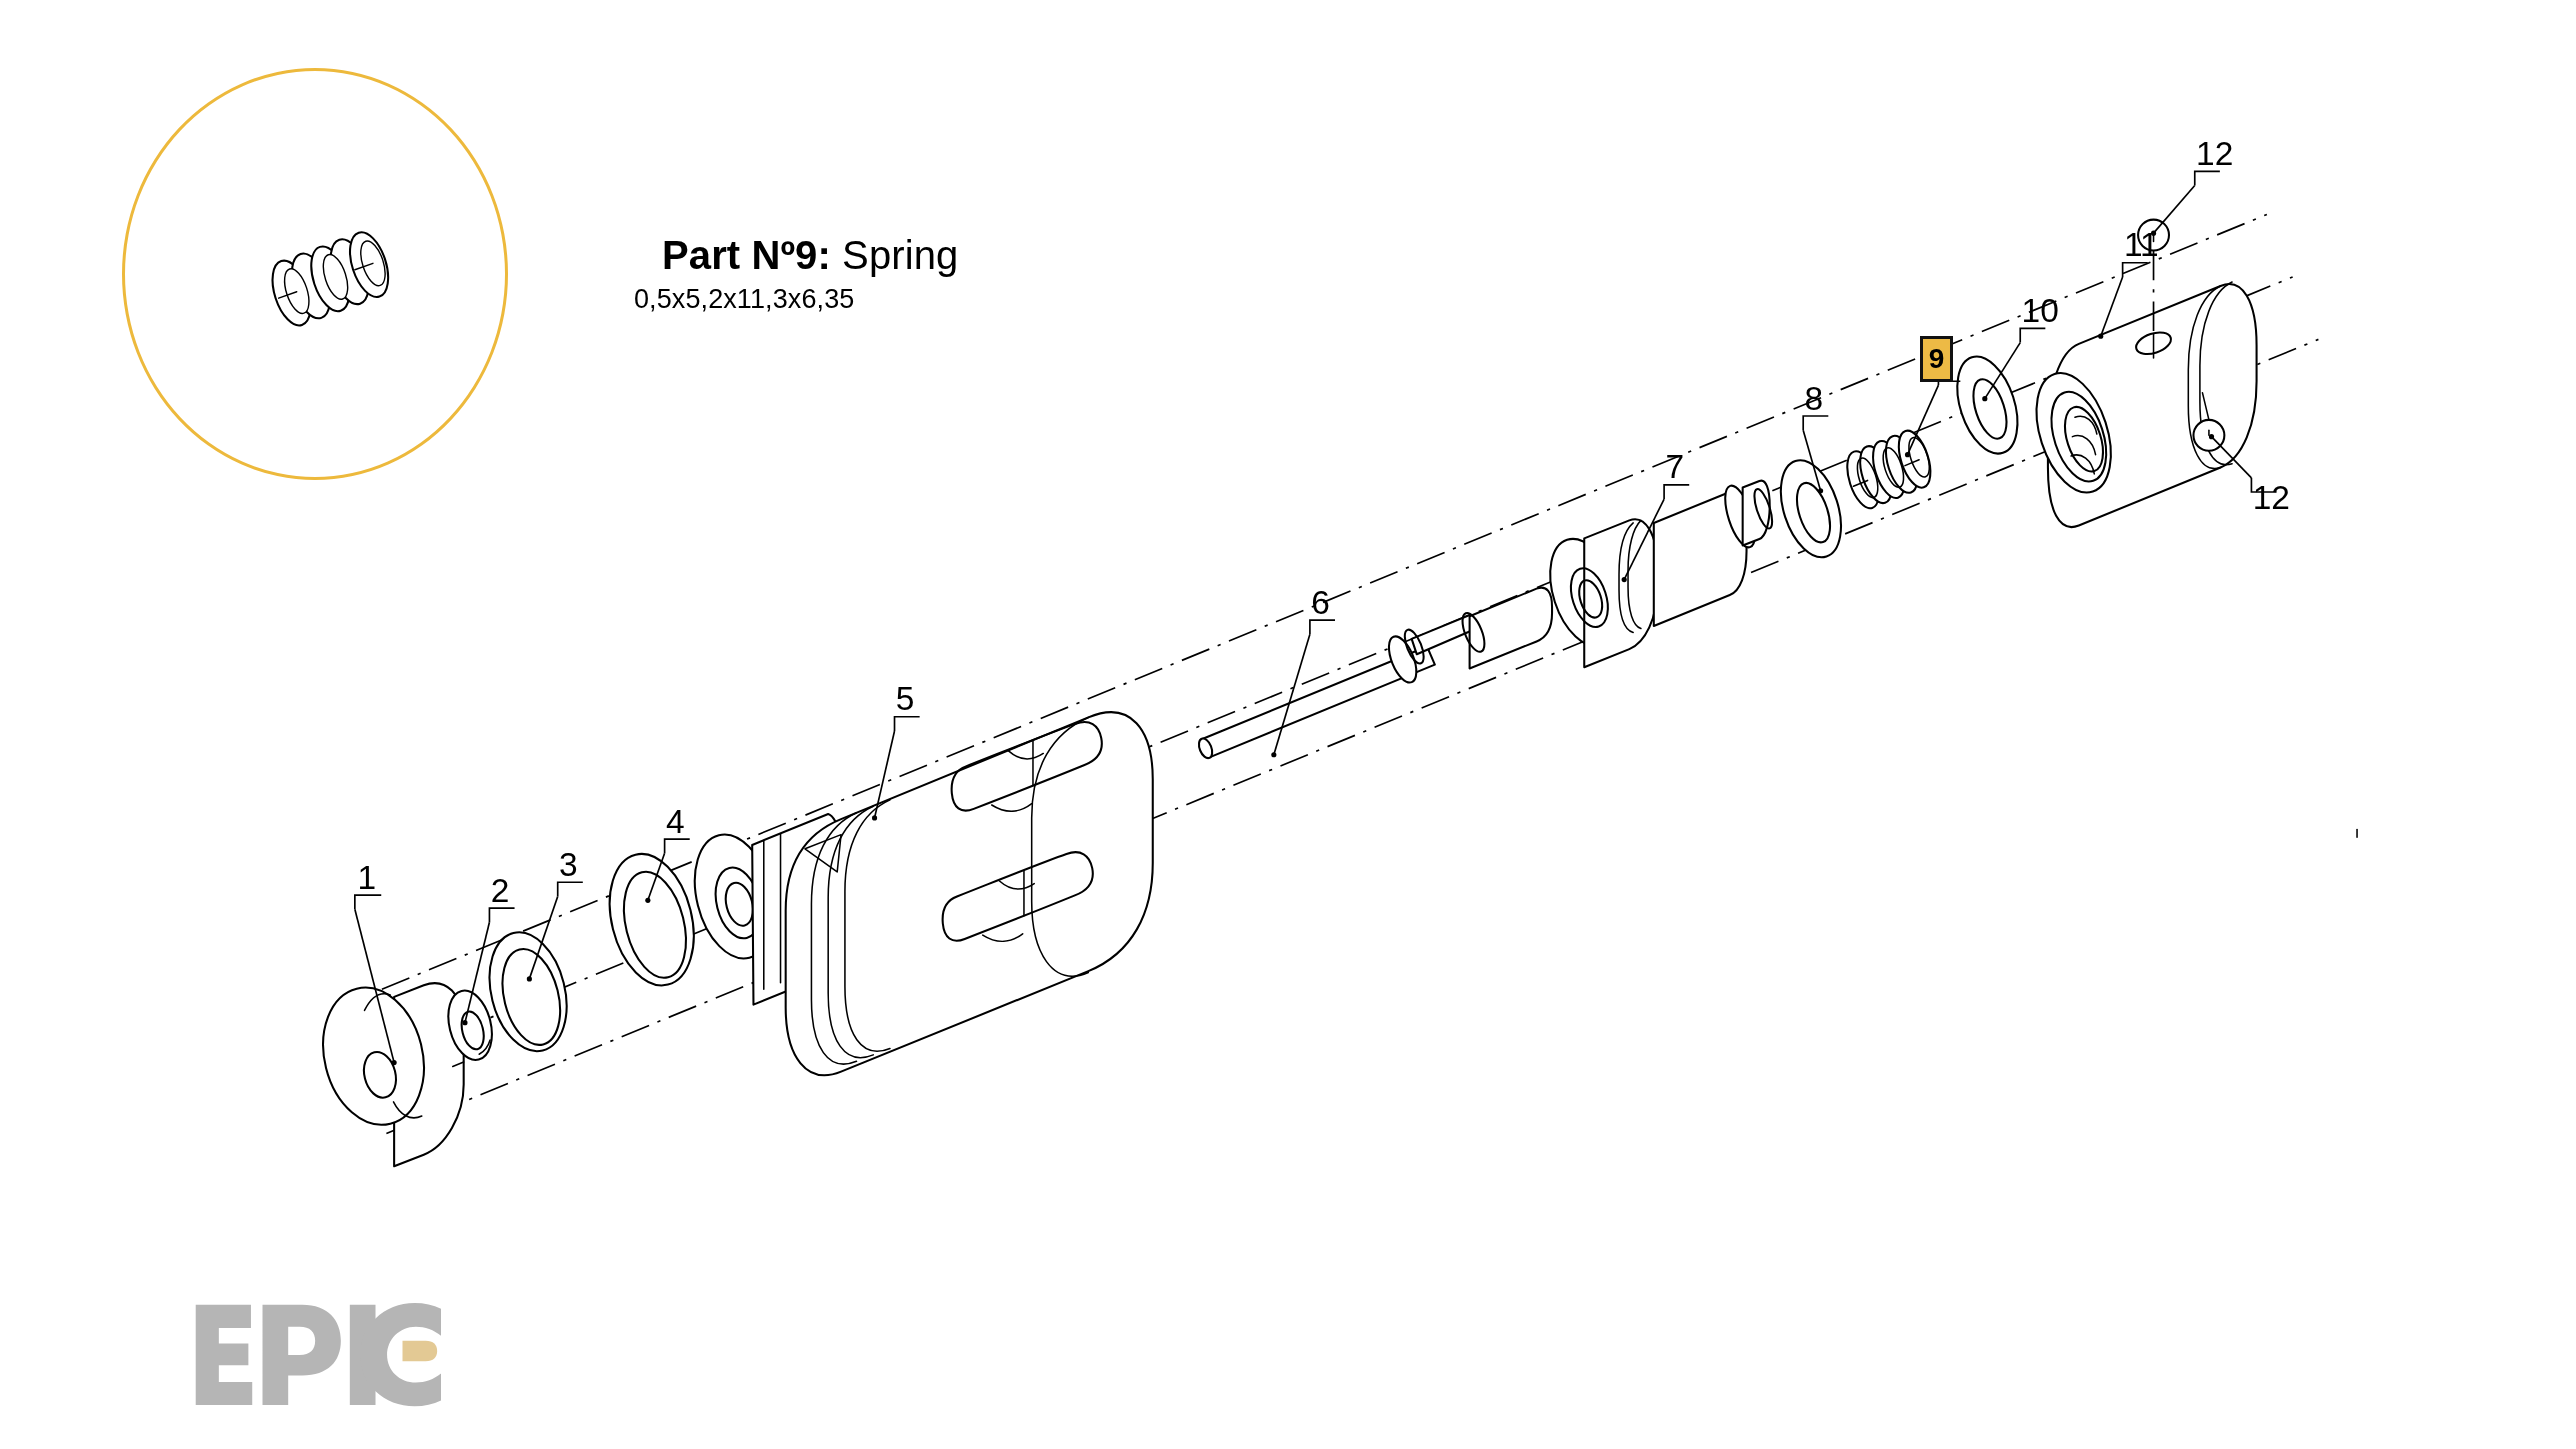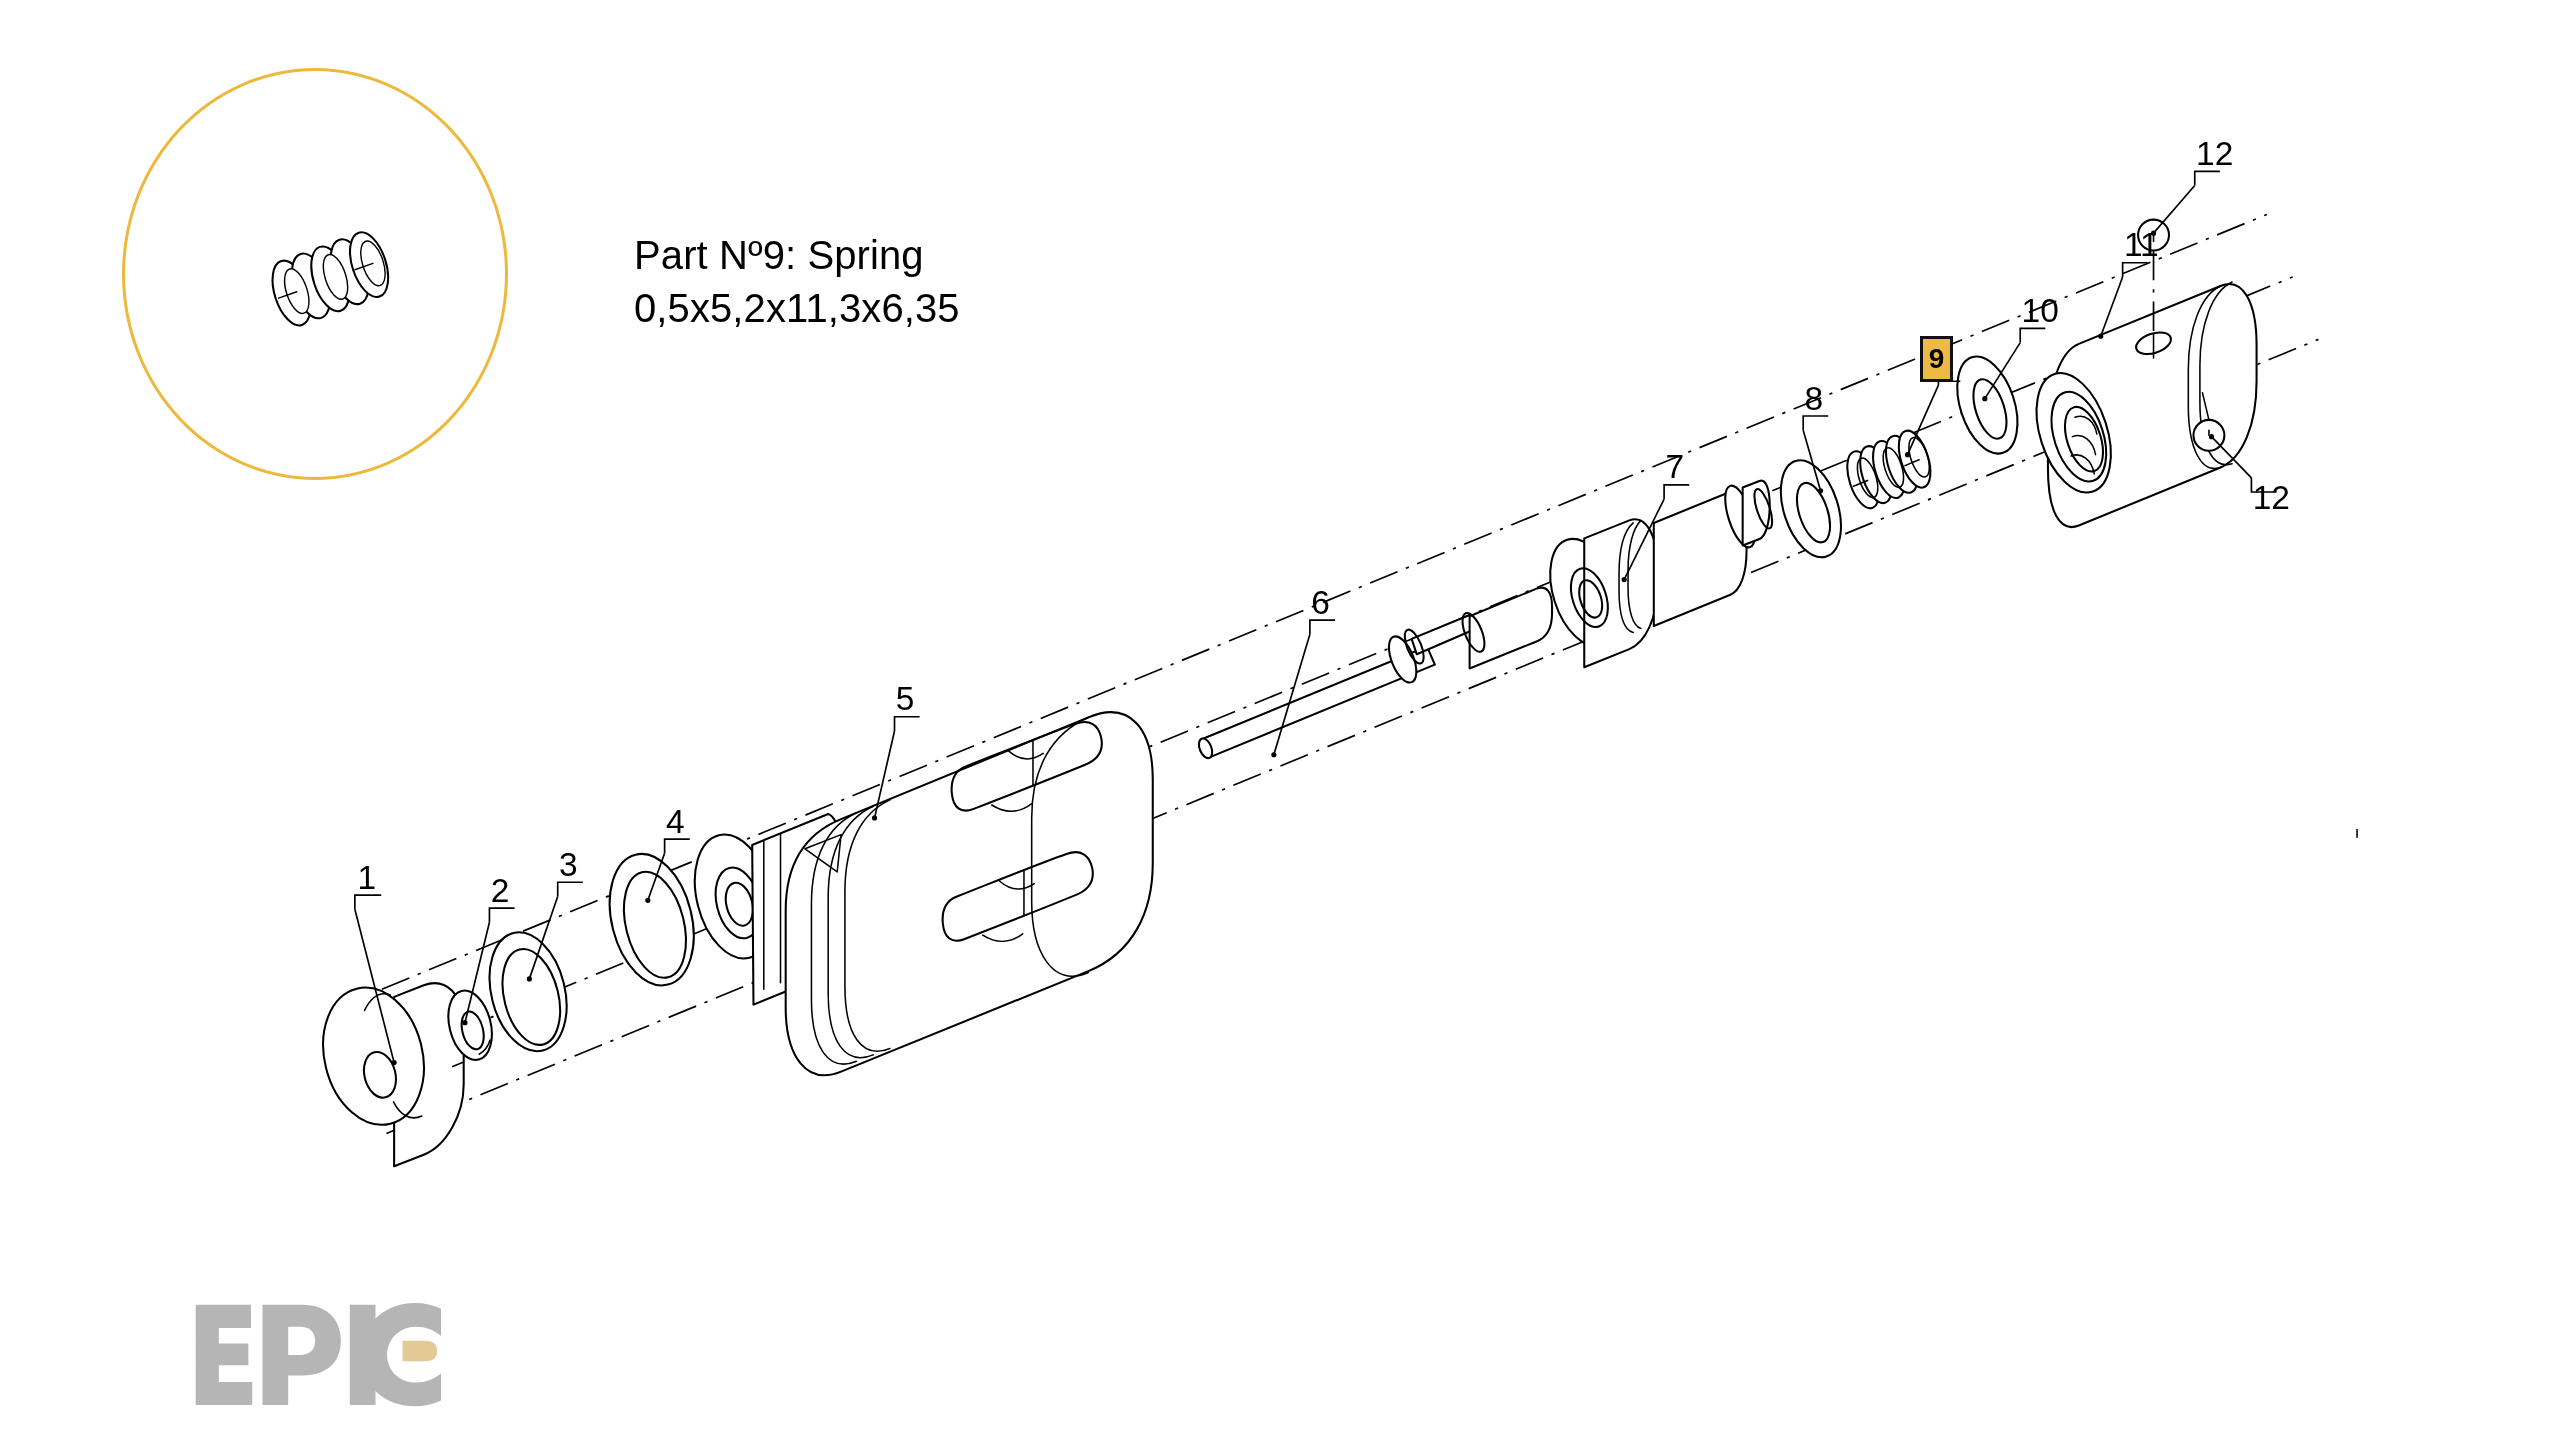--- a/index.html
+++ b/index.html
@@ -15,22 +15,22 @@
   .detail-circle{
     position:absolute;left:122px;top:68px;width:386px;height:412px;
     border:3.9px solid #EDB93C;border-radius:50%;
     box-sizing:border-box;
   }
   .detail-spring{position:absolute;left:258px;top:222px;width:155px;height:113px;}
 
   
   .heading{position:absolute;left:634px;top:229px;width:580px;}
   .heading .l1{font-size:40px;line-height:1.32;letter-spacing:0.1px;white-space:nowrap;}
-  .heading .l1 b{font-weight:400;}
-  .heading .l2{font-size:40px;line-height:1.32;letter-spacing:0.1px;white-space:nowrap;}
+  .heading .l1 b{font-weight:700;margin-left:28px;}
+  .heading .l2{font-size:27px;line-height:1.32;letter-spacing:0.1px;white-space:nowrap;}
 
   
   .drawing{position:absolute;left:0;top:0;width:2576px;height:1449px;}
 
   
   .badge{
     position:absolute;left:1920px;top:336px;width:33px;height:46px;
     background:#EDBA45;border:3.2px solid #111;box-sizing:border-box;
     display:flex;align-items:center;justify-content:center;
     font-size:28px;font-weight:700;color:#000;line-height:1;

